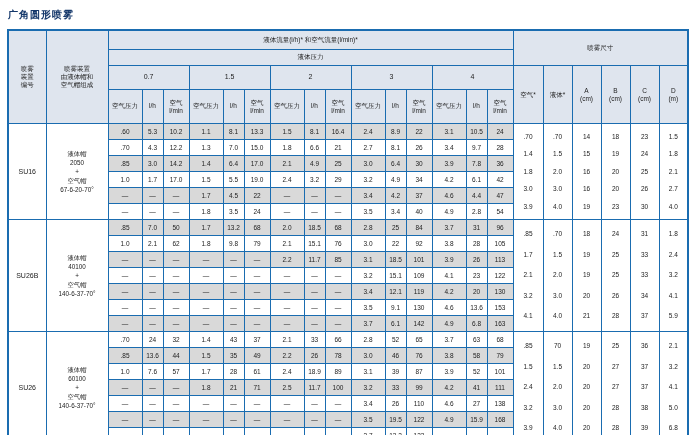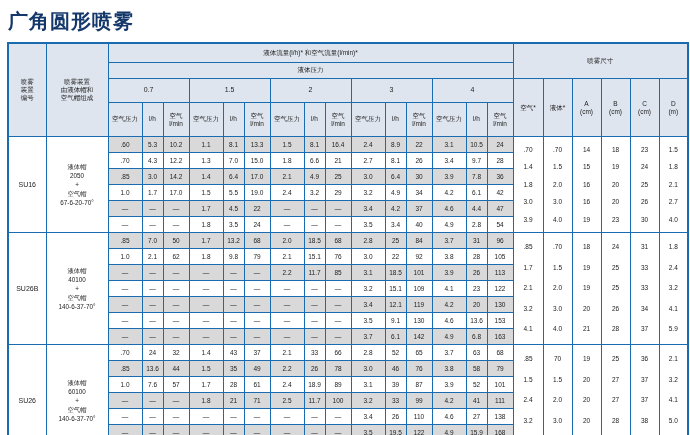--- a/index.html
+++ b/index.html
@@ -1,18 +1,18 @@
 <!DOCTYPE html>
 <html><head>
 <meta charset="utf-8">
 <style>
   html,body{margin:0;padding:0;background:#ffffff;}
   body{width:690px;height:435px;overflow:hidden;font-family:"Liberation Sans","DejaVu Sans",sans-serif;}
   .page{padding:5px 5px 0 7px;}
-  .title{font-size:20px;font-weight:bold;color:#15386b;margin:3px 0 7px 1px;letter-spacing:1px;}
+  .title{font-size:10px;font-weight:bold;color:#15386b;margin:3px 0 7px 1px;letter-spacing:1px;}
   table{border-collapse:collapse;table-layout:fixed;width:678px;border:2px solid #1a6cb0;}
   th,td{border:1px solid #1a6cb0;padding:0;text-align:center;vertical-align:middle;
         color:#222;font-weight:normal;overflow:hidden;}
   thead th{background:#dfe5ee;font-size:6.5px;line-height:1.25;}
   th.pressure-val{font-size:7px;}
   tbody td{font-size:6.5px;height:15px;background:#ffffff;}
   tbody td.stripe{background:#d9d9d9;}
   td.device-cell{background:#ffffff;font-size:7px;}
   td.caps-cell{background:#ffffff;font-size:6.3px;line-height:1.45;}
   td.dim-cell{background:#ffffff;font-size:6.5px;vertical-align:middle;}

